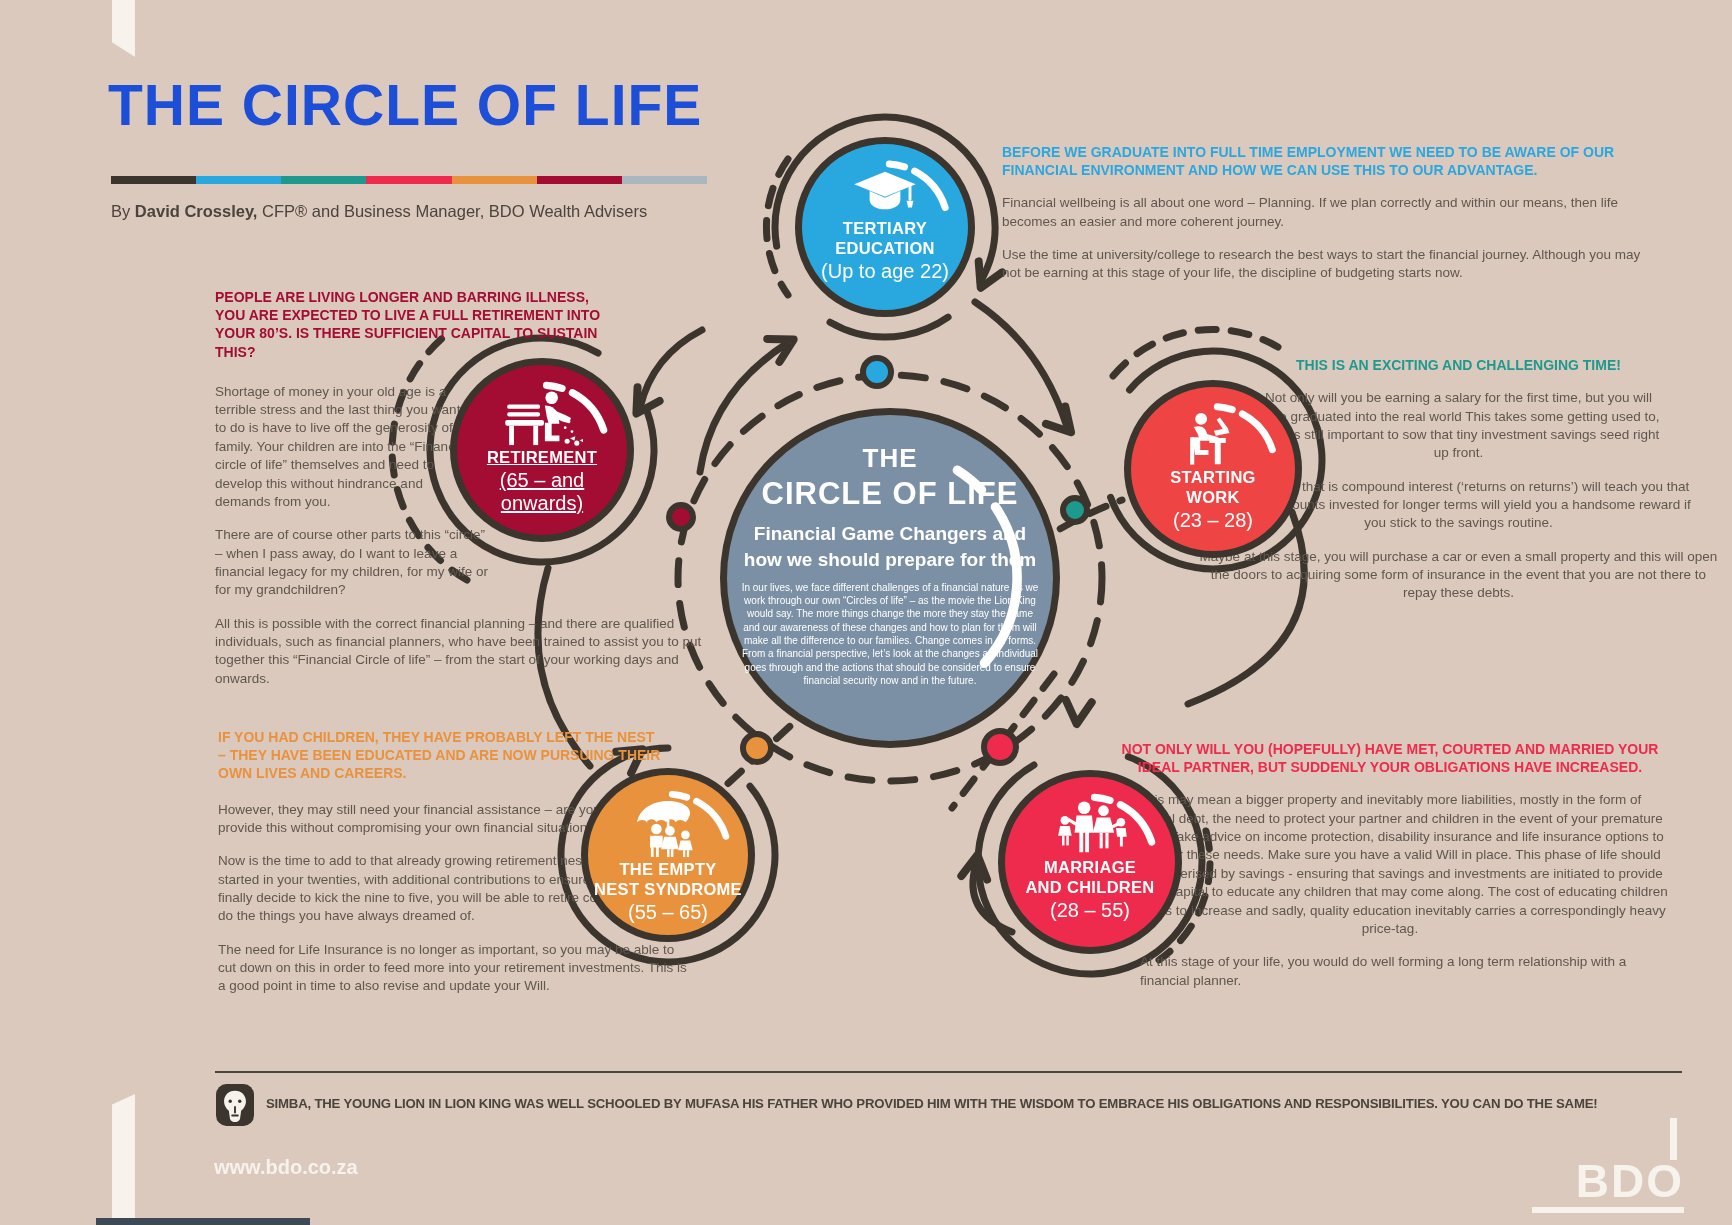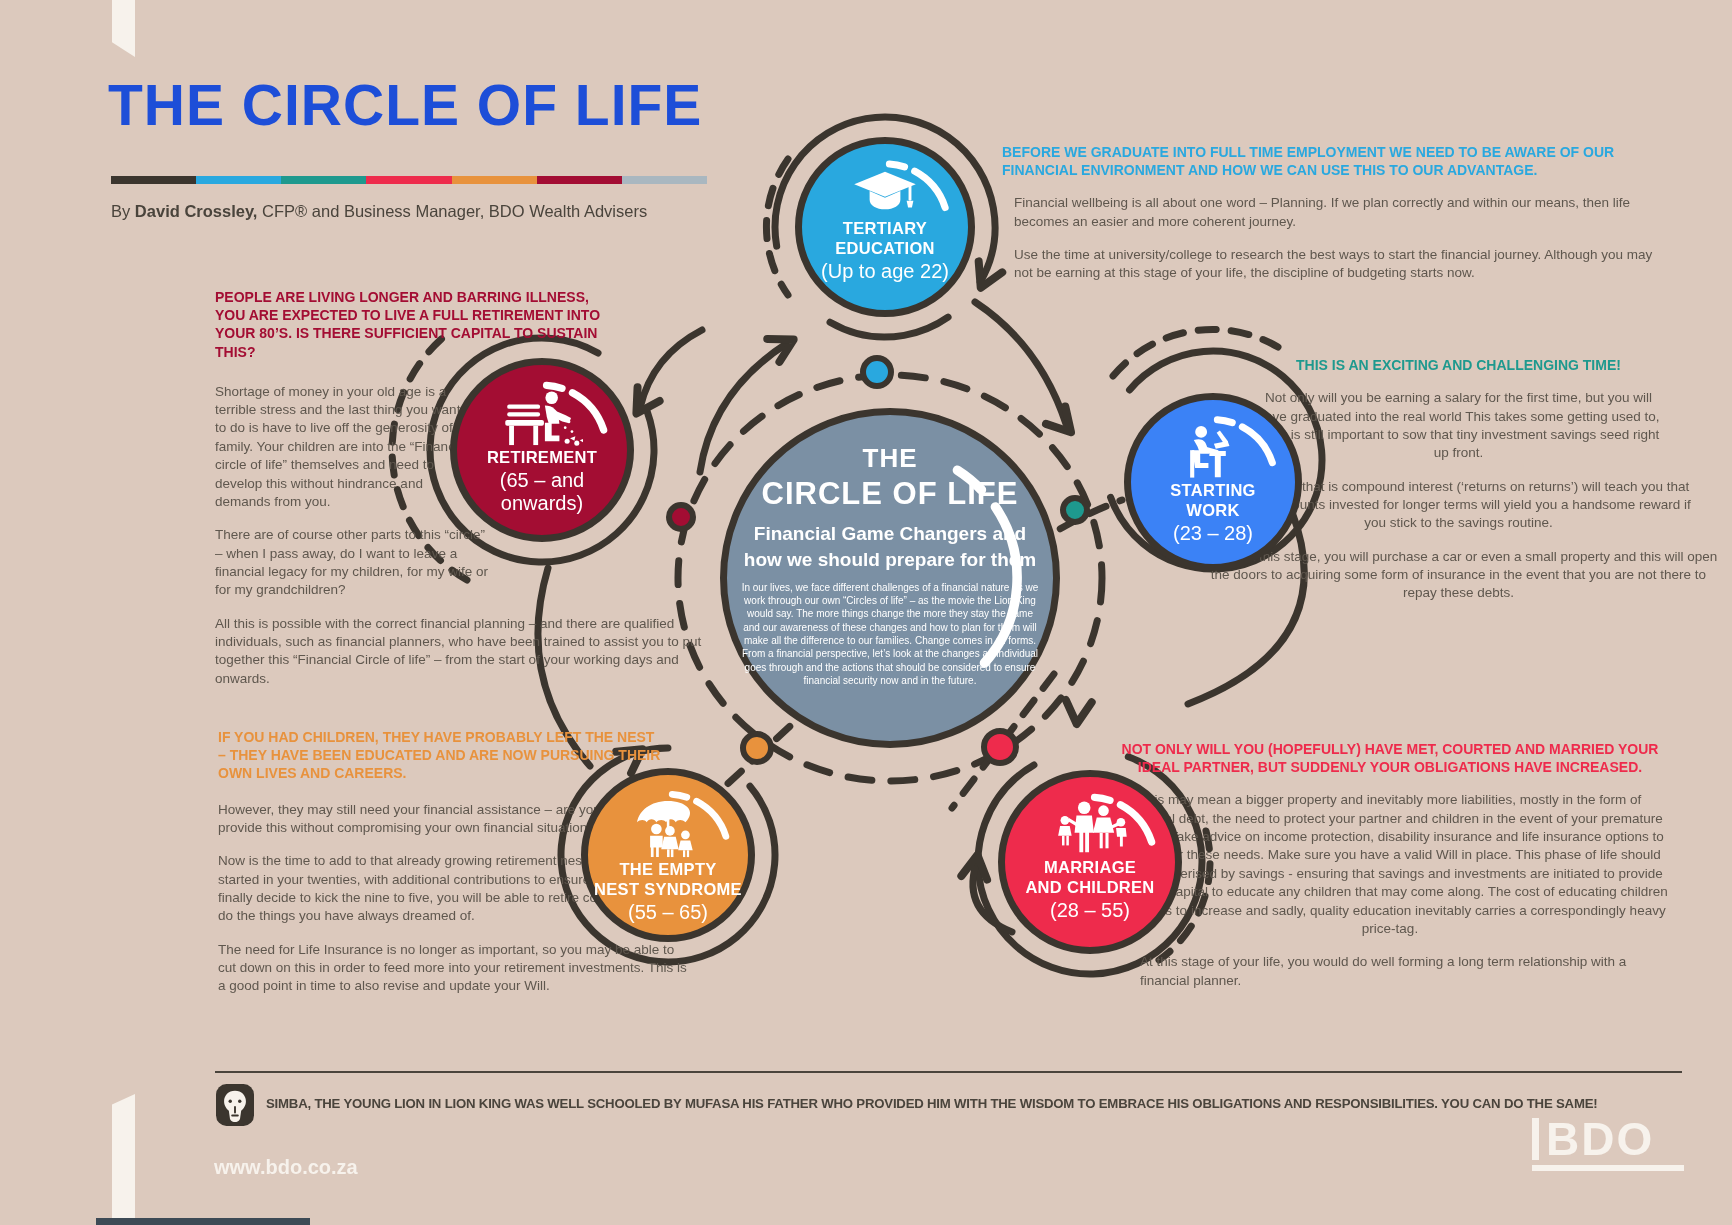--- a/index.html
+++ b/index.html
@@ -26,39 +26,39 @@
     clip-path:polygon(0 8%,100% 0,100% 100%,0 100%);z-index:3;}
   .bottom-sliver{position:absolute;left:96px;top:1218px;width:214px;height:7px;background:#3d4a55;z-index:3;}
   
   .circle{position:absolute;border-radius:50%;border:7px solid #3b352e;box-sizing:border-box;
     display:flex;flex-direction:column;align-items:center;text-align:center;color:#fff;z-index:2;}
   .circle .hl{position:absolute;inset:4px;pointer-events:none;}
   .stage .icon{margin-top:24px;}
   .clabel{font-size:16.5px;font-weight:bold;line-height:1.22;letter-spacing:.3px;}
   .cage{font-size:20px;margin-top:2px;}
   .tertiary{left:795px;top:137px;width:180px;height:180px;background:#29a8df;}
-  .retirement{left:450px;top:358px;width:184px;height:184px;background:#a30d33;}
-  .starting{left:1124px;top:393px;width:178px;height:178px;background:#3b82f6;}
+  .retirement{left:450px;top:358px;width:184px;height:184px;background:#a30d33;text-decoration:underline;}
+  .starting{left:1124px;top:380px;width:178px;height:178px;background:#ef4444;}
   .nest{left:581px;top:768px;width:174px;height:174px;background:#e8923d;}
   .marriage{left:998px;top:770px;width:184px;height:184px;background:#ee2b4c;}
   .center-circle{left:720px;top:408px;width:340px;height:340px;background:#7b90a4;padding-top:28px;}
   .c1{font-size:26px;font-weight:bold;letter-spacing:1px;}
   .c2{font-size:31px;font-weight:bold;letter-spacing:1px;margin-top:2px;}
   .csub{font-size:19px;font-weight:bold;line-height:1.25;margin-top:2px;}
   .csub.first{margin-top:10px;}
   .cbody{font-size:10px;line-height:1.34;width:300px;margin-top:9px;}
   
   .tblock{position:absolute;z-index:2;}
   .thead{font-weight:bold;font-size:14px;line-height:1.3;}
   .tp{font-size:13.5px;line-height:1.36;color:#5f574e;margin-top:15px;}
   .blue-h{color:#29a8df}.teal-h{color:#1e998e}.red-h{color:#ee2b4c}
   .orange-h{color:#e8923d}.maroon-h{color:#a30d33}
   .tertiary-text{left:1002px;top:143px;width:706px;}
   .tertiary-text .thead{width:690px;}
-  .tertiary-text .tp{margin-left:12px;width:650px;}
+  .tertiary-text .tp{margin-left:0;width:650px;}
   .starting-text{left:1196px;top:356px;width:525px;text-align:center;}
   .starting-text .tp{margin-left:auto;margin-right:auto;}
   .starting-text .p0{width:420px;}
   .starting-text .p1{width:480px;}
   .starting-text .p2{width:525px;}
   .marriage-text{left:1110px;top:740px;width:560px;text-align:center;}
   .marriage-text .tp{margin-left:auto;margin-right:auto;}
   .marriage-text .p0{width:560px;}
   .marriage-text .p1{width:490px;text-align:left;margin-left:30px;}
   .retirement-text{left:215px;top:288px;width:500px;}
@@ -71,21 +71,21 @@
   .nest-text .p0{width:458px;margin-top:18px;}
   .nest-text .p1{width:465px;}
   .nest-text .p2{width:478px;}
   
   .divider{position:absolute;left:215px;top:1071px;width:1467px;height:2px;background:#4a443c;z-index:2;}
   .lion{position:absolute;left:216px;top:1083px;z-index:2;}
   .fnote{position:absolute;left:266px;top:1096px;width:1400px;z-index:2;
     font-size:13.2px;font-weight:bold;color:#4a443c;letter-spacing:-0.2px;}
   .website{position:absolute;left:214px;top:1156px;z-index:4;font-size:20px;font-weight:bold;color:#f7f2ec;}
   .bdo{position:absolute;left:1532px;top:1118px;width:152px;z-index:2;}
-  .bdo-row{display:flex;align-items:flex-end;}
+  .bdo-row{display:flex;align-items:flex-end;flex-direction:column;}
   .bdo-bar{display:inline-block;width:7px;height:42px;background:#f7f2ec;margin-right:7px;}
   .bdo-text{font-size:46px;line-height:42px;font-weight:bold;color:#f7f2ec;letter-spacing:2px;}
   .bdo-underline{width:152px;height:6px;background:#f7f2ec;margin-top:5px;}
 </style>
 </head>
 <body>
 
 <div class="canvas">
 
   <svg class="decor" width="1732" height="1225" viewBox="0 0 1732 1225" fill="none" stroke="#3b352e" stroke-linecap="round" stroke-linejoin="round">

